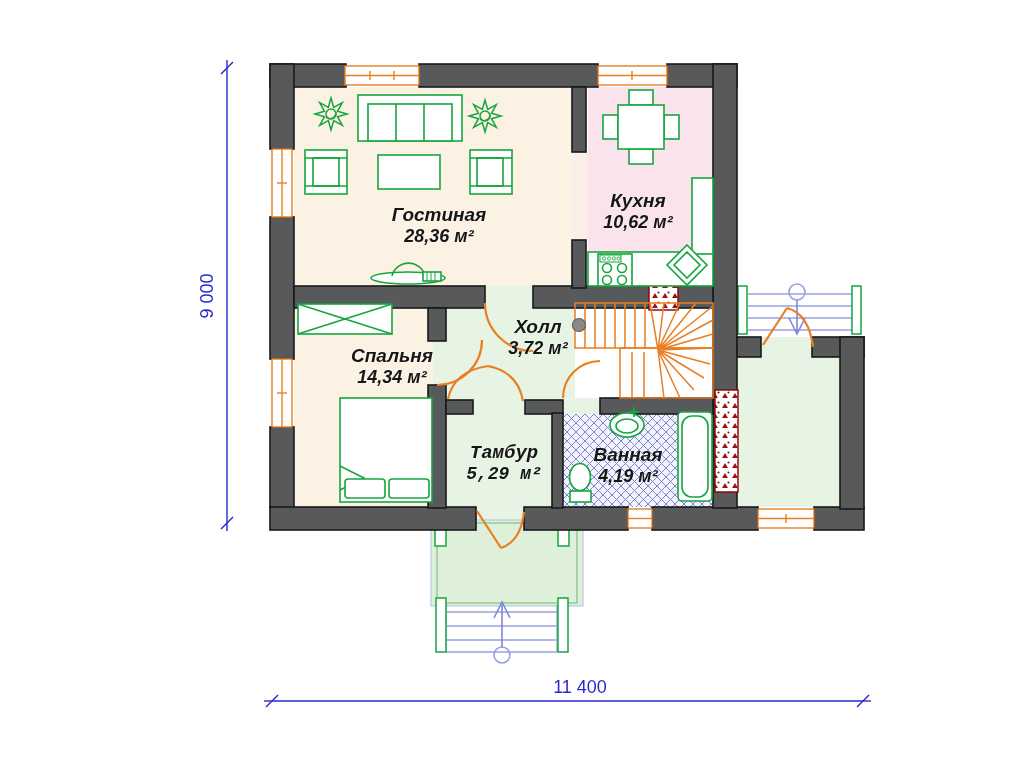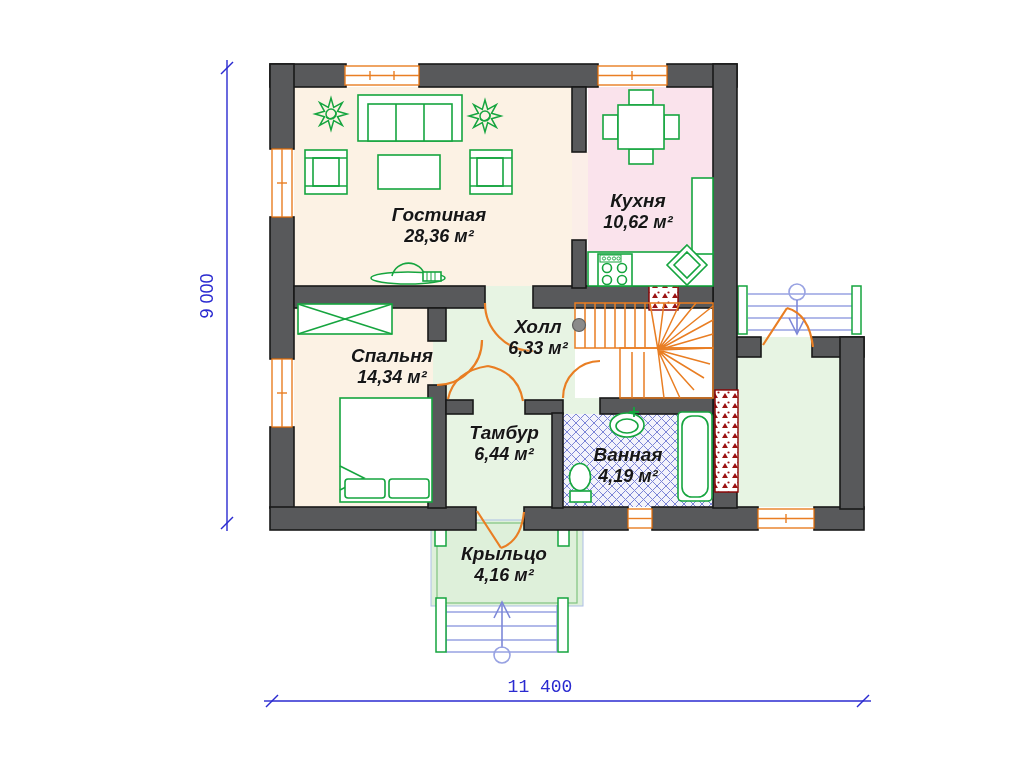--- a/index.html
+++ b/index.html
@@ -7,21 +7,21 @@
           font-family:"Liberation Sans",sans-serif;}
   .canvas svg{position:absolute;left:0;top:0;}
   .room-label{position:absolute;transform:translate(-50%,-50%);text-align:center;
               font-family:"Liberation Sans",sans-serif;font-style:italic;font-weight:bold;
               color:#161616;line-height:1.18;white-space:nowrap;
               text-shadow:0 0 2px rgba(255,255,255,.75);}
   .room-name{font-size:19px;}
   .room-area{font-size:18px;}
   .dim{position:absolute;color:#2a2ad0;font-size:18px;white-space:nowrap;}
   .dim-v{left:207px;top:296px;transform:translate(-50%,-50%) rotate(-90deg);}
-  .dim-h{left:540px;top:687px;transform:translate(-50%,-50%);font-family:Liberation Mono, monospace;}
+  .dim-h{left:580px;top:687px;transform:translate(-50%,-50%);}
 </style>
 </head>
 <body>
 
 <div class="canvas">
 <svg width="1024" height="768" viewBox="0 0 1024 768">
   <defs>
     <pattern id="hatchBath" width="9" height="9" patternUnits="userSpaceOnUse">
       <rect width="9" height="9" fill="#f3f3fb"></rect>
       <path d="M0 0 L9 9 M9 0 L0 9" stroke="#7b84d6" stroke-width="1"></path>
@@ -293,30 +293,26 @@
   <div class="room-label" style="left:638px;top:212px;">
     <div class="room-name">Кухня</div>
     <div class="room-area">10,62 м²</div>
   </div>
   <div class="room-label" style="left:380px;top:367px;margin-left:12px;">
     <div class="room-name">Спальня</div>
     <div class="room-area">14,34 м²</div>
   </div>
   <div class="room-label" style="left:538px;top:338px;">
     <div class="room-name">Холл</div>
-    <div class="room-area">6,33 м²</div>
-  </div>
-  <div class="room-label" style="left:504px;top:444px;">
+    <div class="room-area">3,72 м²</div>
+  </div>
+  <div class="room-label" style="left:504px;top:464px;font-family:Liberation Mono, monospace;">
     <div class="room-name">Тамбур</div>
-    <div class="room-area">6,44 м²</div>
+    <div class="room-area">5,29 м²</div>
   </div>
   <div class="room-label" style="left:628px;top:466px;">
     <div class="room-name">Ванная</div>
     <div class="room-area">4,19 м²</div>
   </div>
-  <div class="room-label" style="left:504px;top:565px;">
-    <div class="room-name">Крыльцо</div>
-    <div class="room-area">4,16 м²</div>
-  </div>
 
   <div class="dim dim-v">9 000</div>
   <div class="dim dim-h">11 400</div>
 </div>
 
 </body></html>

